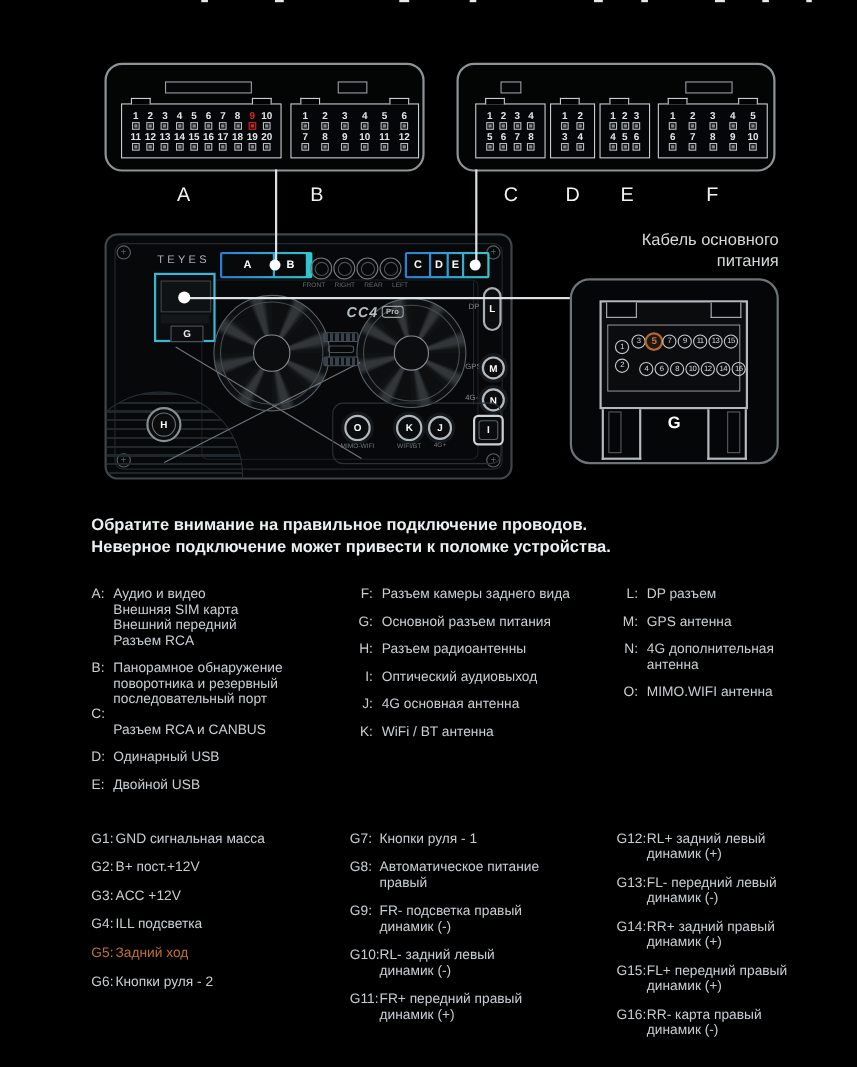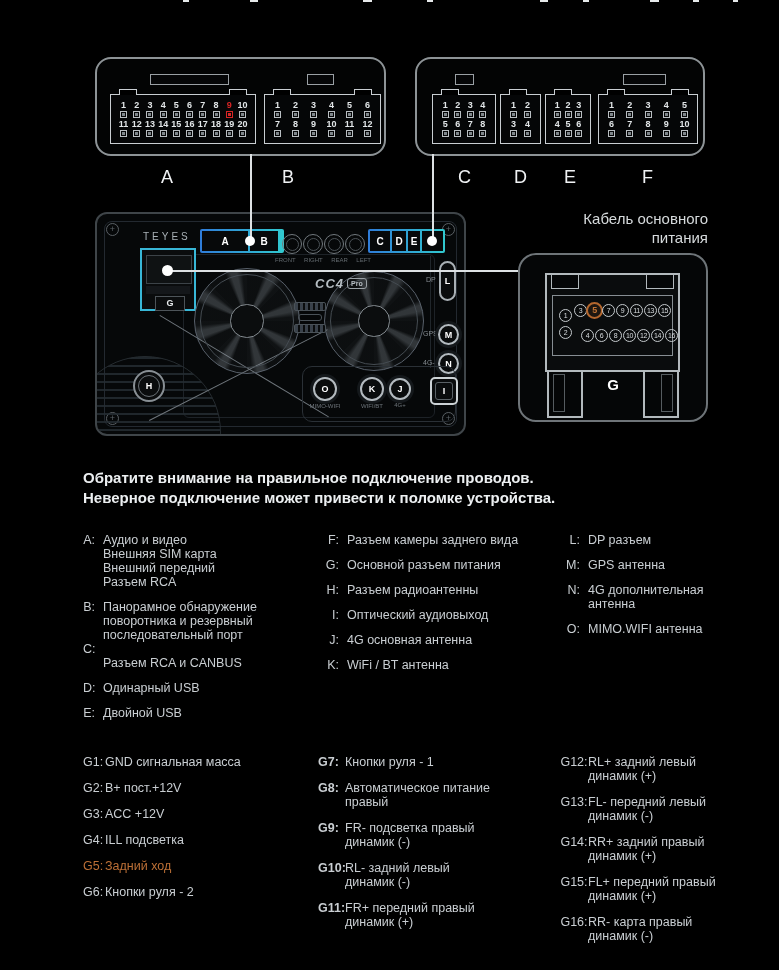--- a/index.html
+++ b/index.html
@@ -139,21 +139,21 @@
   #pinoutSec .col2{left:560px;width:215px;}
   .li{display:flex;margin-bottom:11px;font-size:12.5px;line-height:14px;color:#c9ced2;}
   #pinoutSec .li{margin-bottom:12px;}
   .li-label{flex:none;display:inline-block;}
   #legendSec .li-label{text-align:right;margin-right:8px;}
   #legendSec .col0 .li-label{width:12px;}
   #legendSec .col1 .li-label{width:16px;}
   #legendSec .col2 .li-label{width:22px;}
   #pinoutSec .li-label{margin-right:0;}
   #pinoutSec .col0 .li-label{width:22px;}
-  #pinoutSec .col1 .li-label{width:27px;font-weight:bold;}
+  #pinoutSec .col1 .li-label{width:27px;}
   #pinoutSec .col2 .li-label{width:28px;text-align:center;}
   .li.own{display:block;margin-top:-11px;}
   .li.own .li-lines{margin-left:20px;margin-top:0;}
   .li.hl{color:#bd7036;}
 </style>
 </head>
 <body>
 
 <div class="canvas">
 

